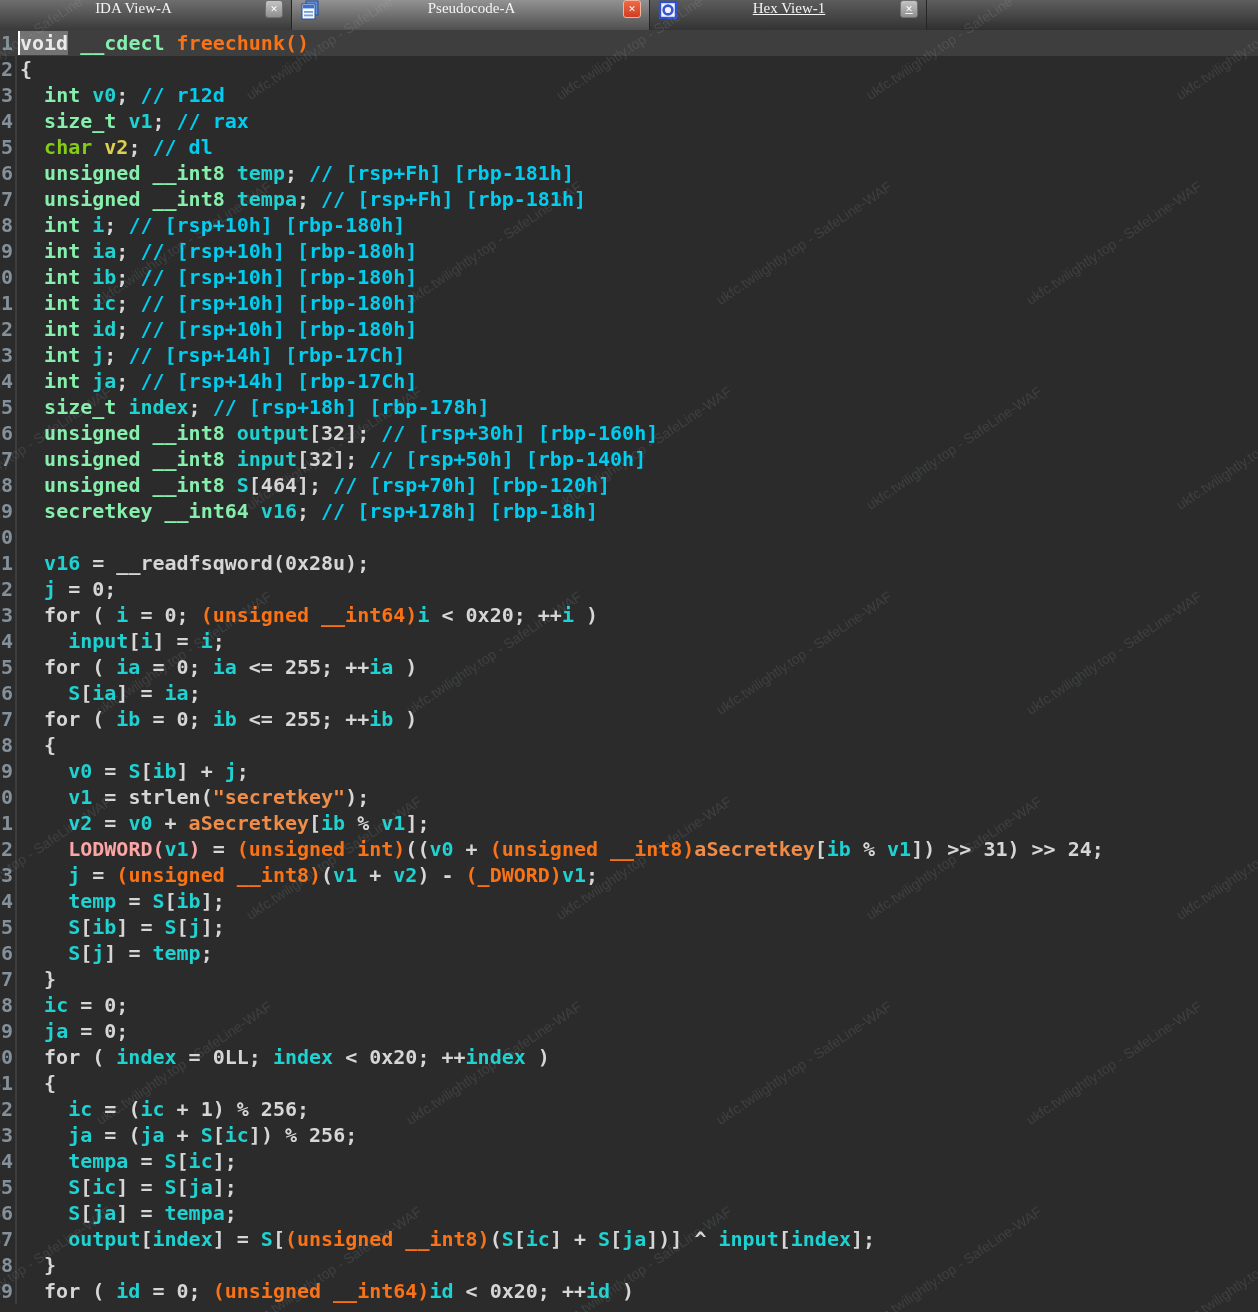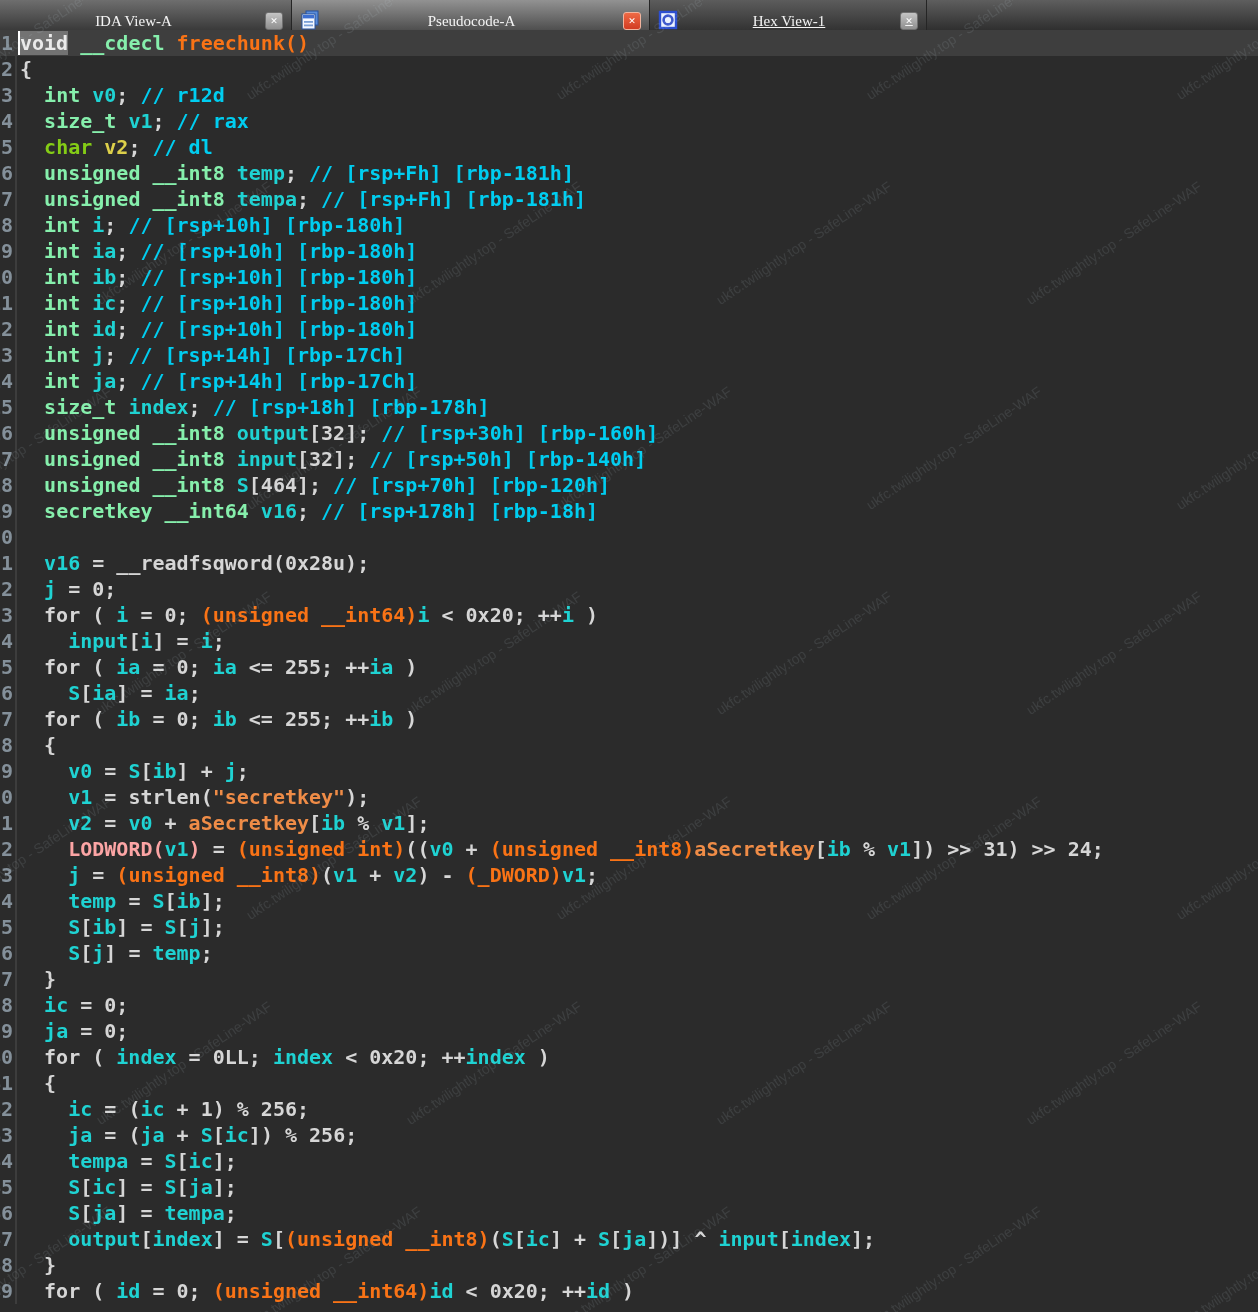--- a/index.html
+++ b/index.html
@@ -1,21 +1,21 @@
 <!DOCTYPE html>
 <html><head>
 <meta charset="utf-8">
 <style>
   html,body{margin:0;padding:0;background:#2b2b2b;}
   body{width:1258px;height:1312px;overflow:hidden;position:relative;}
 
   
   .tabbar{height:30px;width:1258px;display:flex;background:linear-gradient(#5e5e5e,#2f2f2f);
     font-family:"Liberation Serif",serif;font-size:15px;color:#f4f4f4;}
-  .tab{display:flex;align-items:flex-end;height:30px;box-sizing:border-box;
+  .tab{display:flex;align-items:flex-start;height:30px;box-sizing:border-box;
     background:linear-gradient(#6e6e6e,#3a3a3a);border-right:1px solid #252525;padding:0 8px;}
   .tab.active{background:linear-gradient(#929292,#4f4f4f);}
   .tab.dim{background:linear-gradient(#5c5c5c,#333333);text-decoration:underline;}
   .tab-label{flex:1;text-align:center;white-space:nowrap;overflow:hidden;}
   .tab-icon{width:20px;height:20px;margin-right:6px;flex:0 0 auto;display:block;}
   .closebtn{width:16px;height:16px;flex:0 0 auto;border-radius:3px;display:flex;align-items:center;
     justify-content:center;font-family:"DejaVu Sans",sans-serif;font-size:9px;line-height:1;color:#ffffff;margin-left:6px;}
   .closebtn.gray{background:linear-gradient(#c4c4c4,#8f8f8f);border:1px solid #6f6f6f;}
   .closebtn.red{background:linear-gradient(#ef6a45,#d23c22);border:1px solid #f2b49e;}
 

